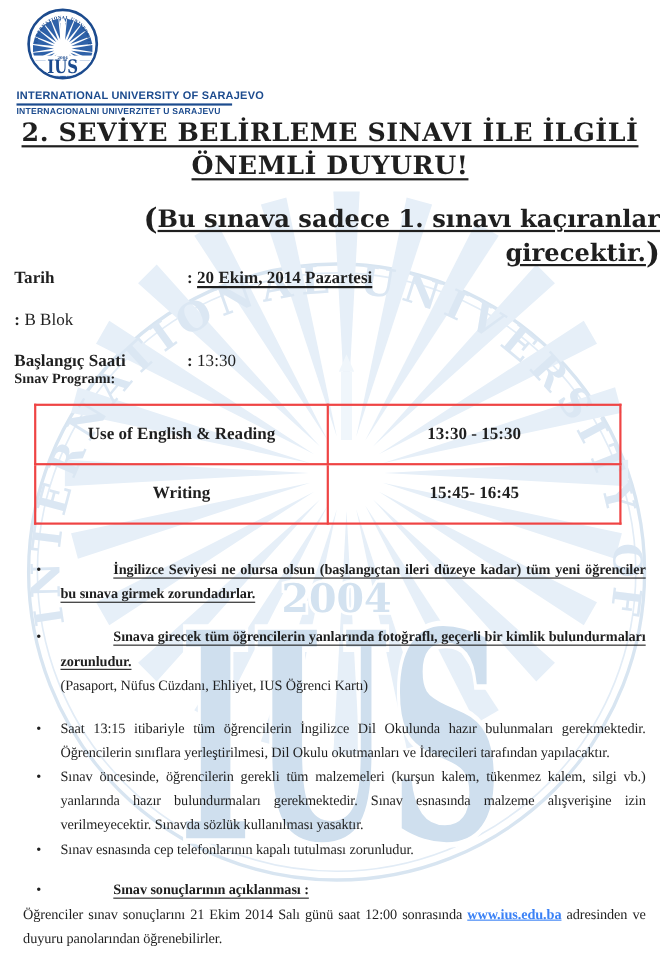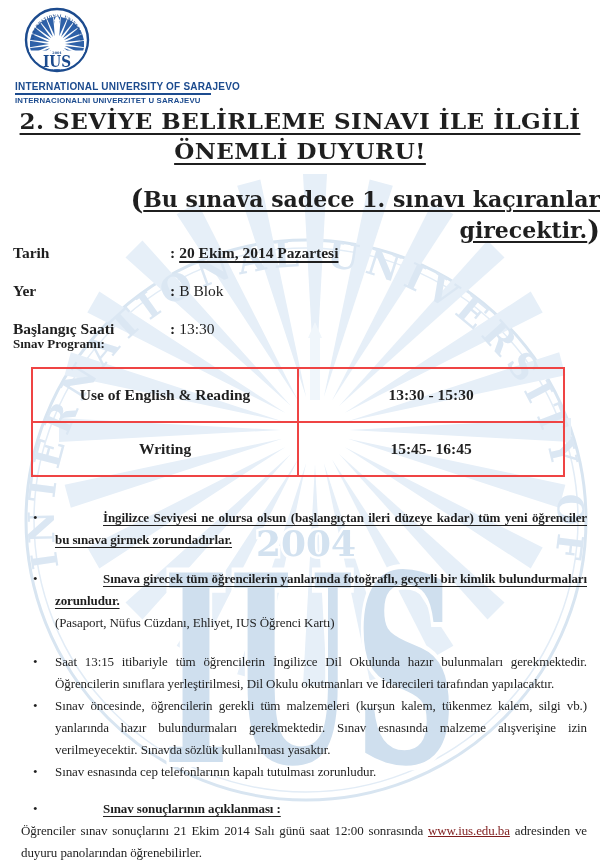--- a/index.html
+++ b/index.html
@@ -47,21 +47,21 @@
   
   .notes{position:absolute;left:13px;top:507px;width:574px;font-size:13px;letter-spacing:-0.1px;}
   .note{display:flex;line-height:22px;}
   .note .bullet{width:22px;margin-left:20px;flex:0 0 auto;}
   .note .note-body{flex:1;text-align:justify;}
   .note.gap{margin-bottom:17px;}
   .emphasis{font-weight:bold;text-decoration:underline;text-decoration-thickness:1.3px;text-underline-offset:2.5px;margin-left:48px;}
   .plainline{font-weight:normal;text-decoration:none;}
   .results-body{margin-left:8px;margin-top:0;text-align:justify;line-height:22px;}
   .results{margin-top:15px;}
-  .link{color:#7f1d1d;font-weight:normal;text-decoration:underline;cursor:pointer;}
+  .link{color:#3b82f6;font-weight:bold;text-decoration:underline;cursor:pointer;}
 
   
   .footer{position:absolute;left:13px;top:818px;font-family:"DejaVu Serif",serif;
     font-weight:bold;font-size:12.5px;line-height:18px;letter-spacing:.2px;}
 </style>
 </head>
 <body>
 
 <svg class="watermark" viewBox="0 0 600 866" aria-hidden="true">
   <defs>
@@ -177,21 +177,20 @@
     <span class="paren">(</span><span class="sub-inner">Bu sınava sadece 1. sınavı kaçıranlar girecektir.</span><span class="paren">)</span>
   </div>
 
   <div class="details">
     <div class="detail-row emph">
       <span class="detail-label">Tarih</span>
       <span class="detail-colon">:</span>
       <span class="detail-value">20 Ekim, 2014 Pazartesi</span>
     </div>
     <div class="detail-row">
-      <span class="detail-label">Yer</span>
       <span class="detail-colon">:</span>
       <span class="detail-value">B Blok</span>
     </div>
     <div class="detail-row">
       <span class="detail-label">Başlangıç Saati</span>
       <span class="detail-colon">:</span>
       <span class="detail-value">13:30</span>
     </div>
   </div>
 

